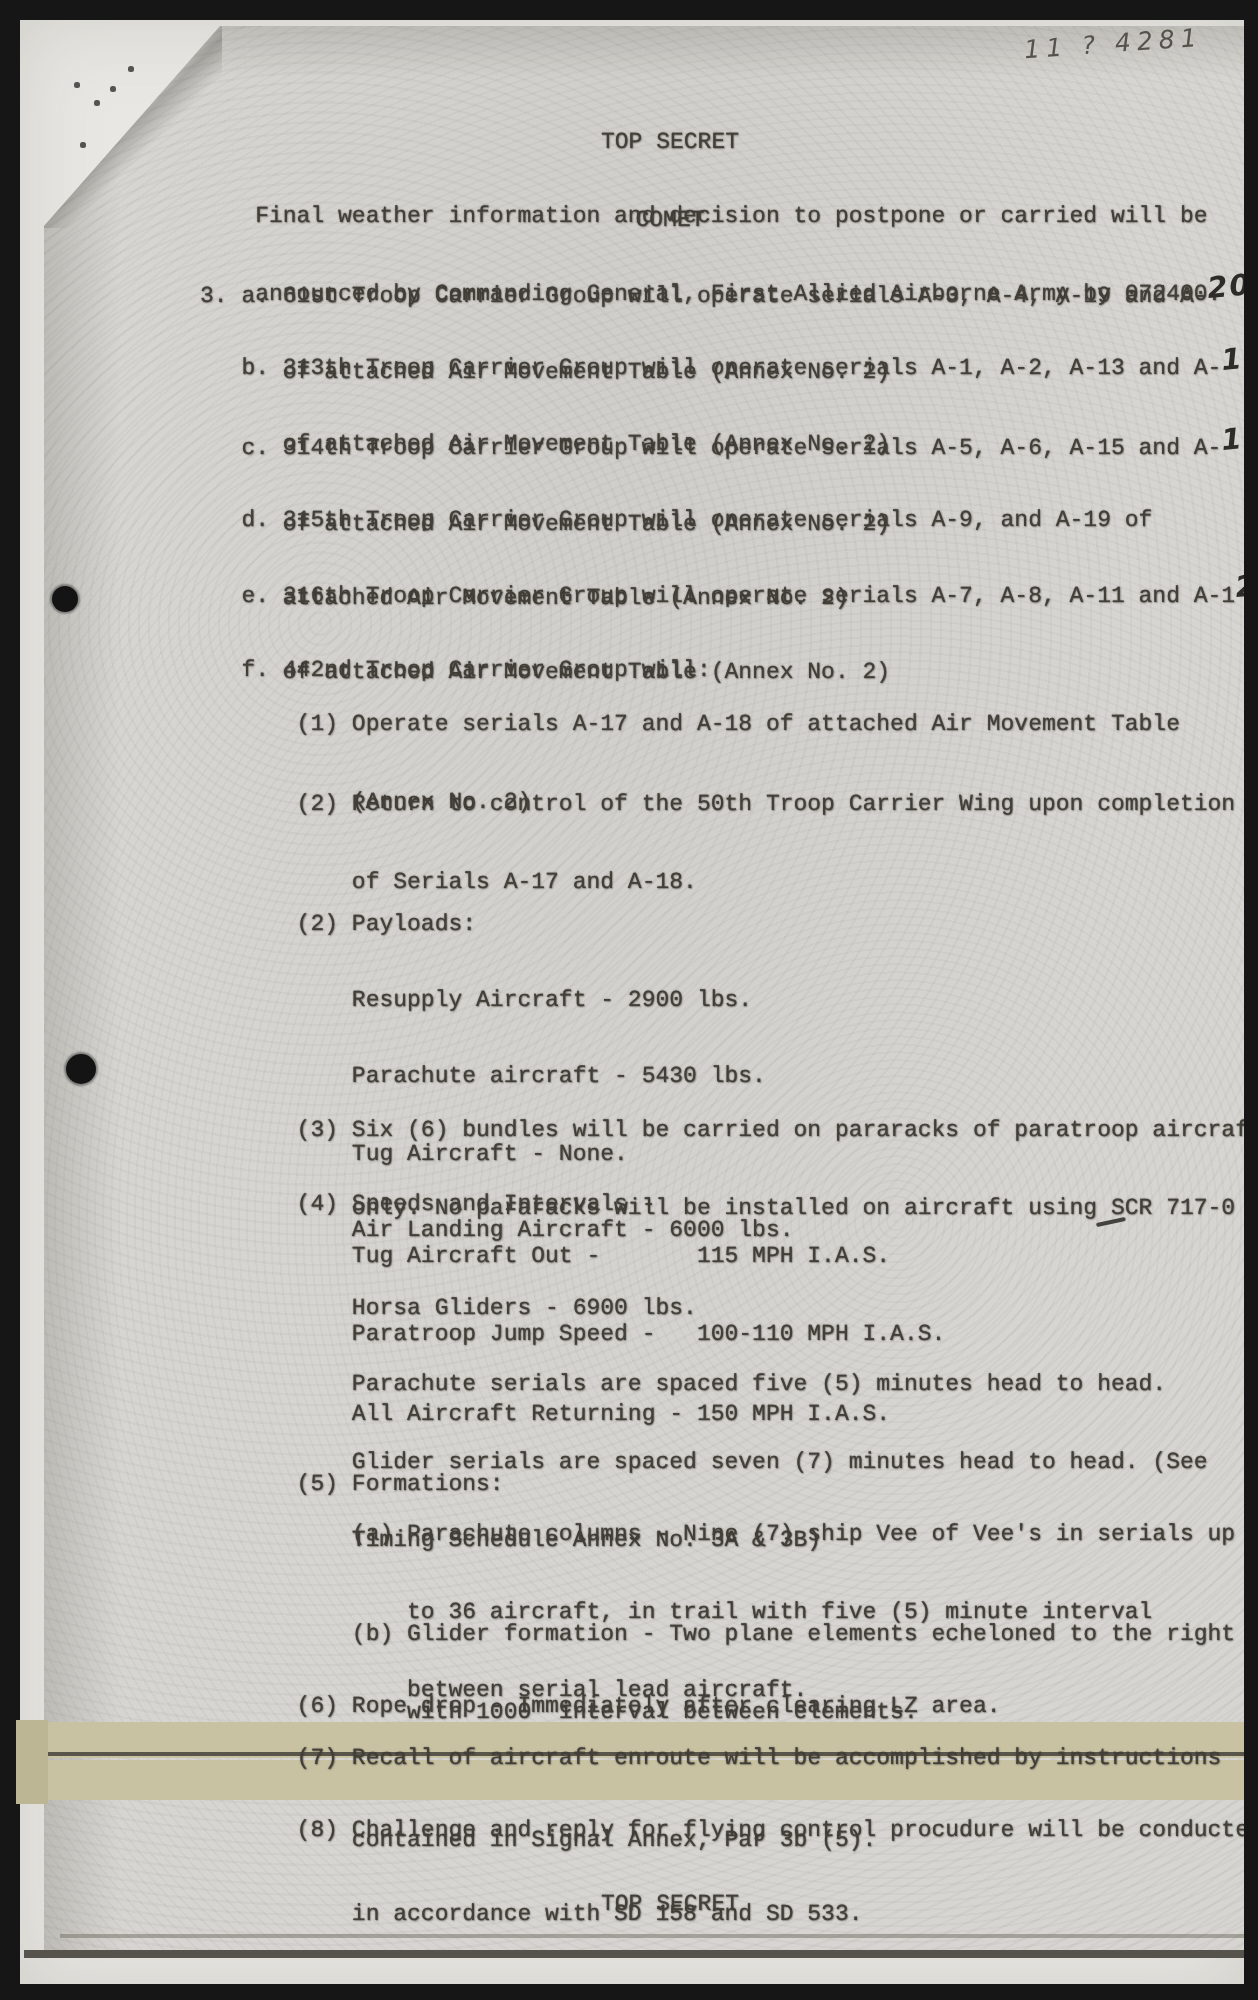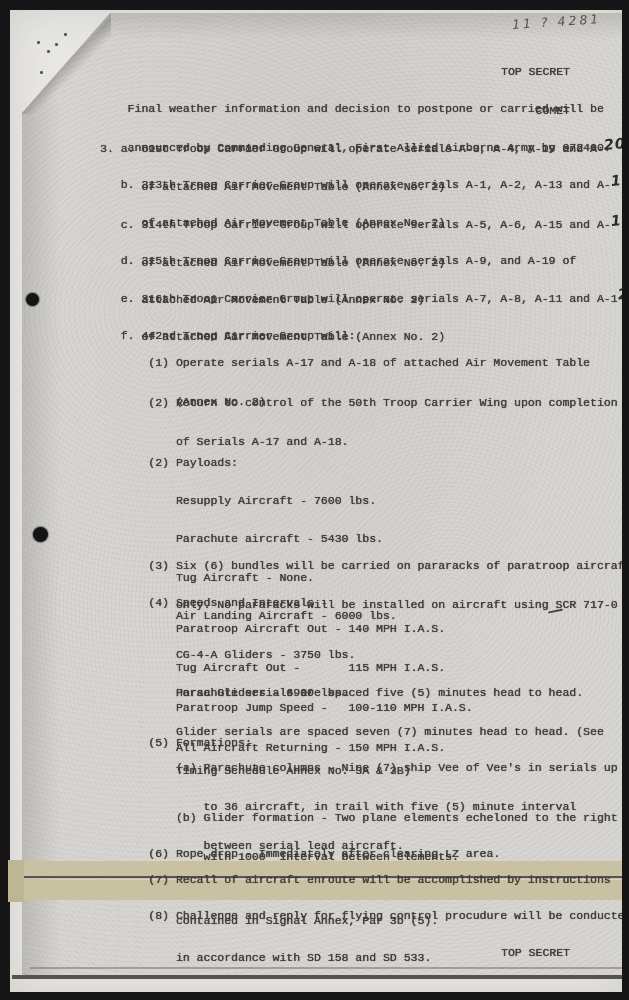--- a/index.html
+++ b/index.html
@@ -16,21 +16,21 @@
            repeating-radial-gradient(circle at 71% 62%, rgba(100,98,90,0.05) 0 1px, rgba(0,0,0,0) 1px 4px),
            radial-gradient(ellipse at 50% 18%, rgba(70,68,62,0.05), rgba(0,0,0,0) 60%),
            linear-gradient(to right, rgba(98,95,87,0.22), rgba(0,0,0,0) 38px),
            linear-gradient(to bottom, rgba(98,95,87,0.20), rgba(0,0,0,0) 26px);}
   #fold-shadow{position:absolute;left:0;top:0;width:89px;height:101px;
          background:linear-gradient(135deg, rgba(0,0,0,0) 42%, rgba(66,64,58,0.30) 50%, rgba(0,0,0,0) 60%);}
   
   .para{position:absolute;left:78px;white-space:pre;font-size:11.5px;line-height:13px;
         color:#423e38;z-index:3;
         text-shadow:0 0 0.7px rgba(58,54,48,0.85), 0.4px 0.4px 0.7px rgba(58,54,48,0.4);}
-  .centered{width:470px;text-align:right;}
+  .centered{width:470px;text-align:center;}
   .ln{height:13px;}
   .hw{font-family:"DejaVu Sans",sans-serif;font-style:italic;font-weight:bold;font-size:14.5px;
       letter-spacing:1px;color:#2e2c28;display:inline-block;transform:rotate(-5deg) translateY(-3px);
       text-shadow:none;}
   
   #p-header{top:26px;}  #p-intro{top:63px;}  #p-item-a{top:102px;} #p-item-b{top:138px;}
   #p-item-c{top:178px;} #p-item-d{top:215px;} #p-item-e{top:252px;} #p-item-f{top:290px;}
   #p-f1{top:317px;} #p-f2{top:357px;} #p-x1{top:393px;}
   #p-payloads{top:418px;line-height:12.8px;} #p-payloads .ln{height:12.8px;}
   #p-bundles{top:520px;} #p-speeds-head{top:557px;}
@@ -124,39 +124,37 @@
     </div>
 
     <div id="p-f2" class="para">
       <div class="ln">       (2) Return to control of the 50th Troop Carrier Wing upon completion</div>
       <div class="ln">           of Serials A-17 and A-18.</div>
     </div>
 
 
     <div id="p-payloads" class="para">
       <div class="ln">       (2) Payloads:</div>
-      <div class="ln">           Resupply Aircraft - 7600 lbs.</div>
+      <div class="ln">           Resupply Aircraft - 2900 lbs.</div>
       <div class="ln">           Parachute aircraft - 5430 lbs.</div>
       <div class="ln">           Tug Aircraft - None.</div>
       <div class="ln">           Air Landing Aircraft - 6000 lbs.</div>
-      <div class="ln">           CG-4-A Gliders - 3750 lbs.</div>
       <div class="ln">           Horsa Gliders - 6900 lbs.</div>
     </div>
 
     <div id="p-bundles" class="para">
       <div class="ln">       (3) Six (6) bundles will be carried on pararacks of paratroop aircraft</div>
       <div class="ln">           only. No pararacks will be installed on aircraft using SCR 717-0</div>
     </div>
 
     <div id="p-speeds-head" class="para">
       <div class="ln">       (4) Speeds and Intervals -</div>
     </div>
 
     <div id="p-speeds" class="para">
-      <div class="ln">           Paratroop Aircraft Out - 140 MPH I.A.S.</div>
       <div class="ln">           Tug Aircraft Out -       115 MPH I.A.S.</div>
       <div class="ln">           Paratroop Jump Speed -   100-110 MPH I.A.S.</div>
       <div class="ln">           All Aircraft Returning - 150 MPH I.A.S.</div>
     </div>
 
     <div id="p-spacing" class="para">
       <div class="ln">           Parachute serials are spaced five (5) minutes head to head.</div>
       <div class="ln">           Glider serials are spaced seven (7) minutes head to head. (See</div>
       <div class="ln">           Timing Schedule Annex No. 3A &amp; 3B)</div>
     </div>

